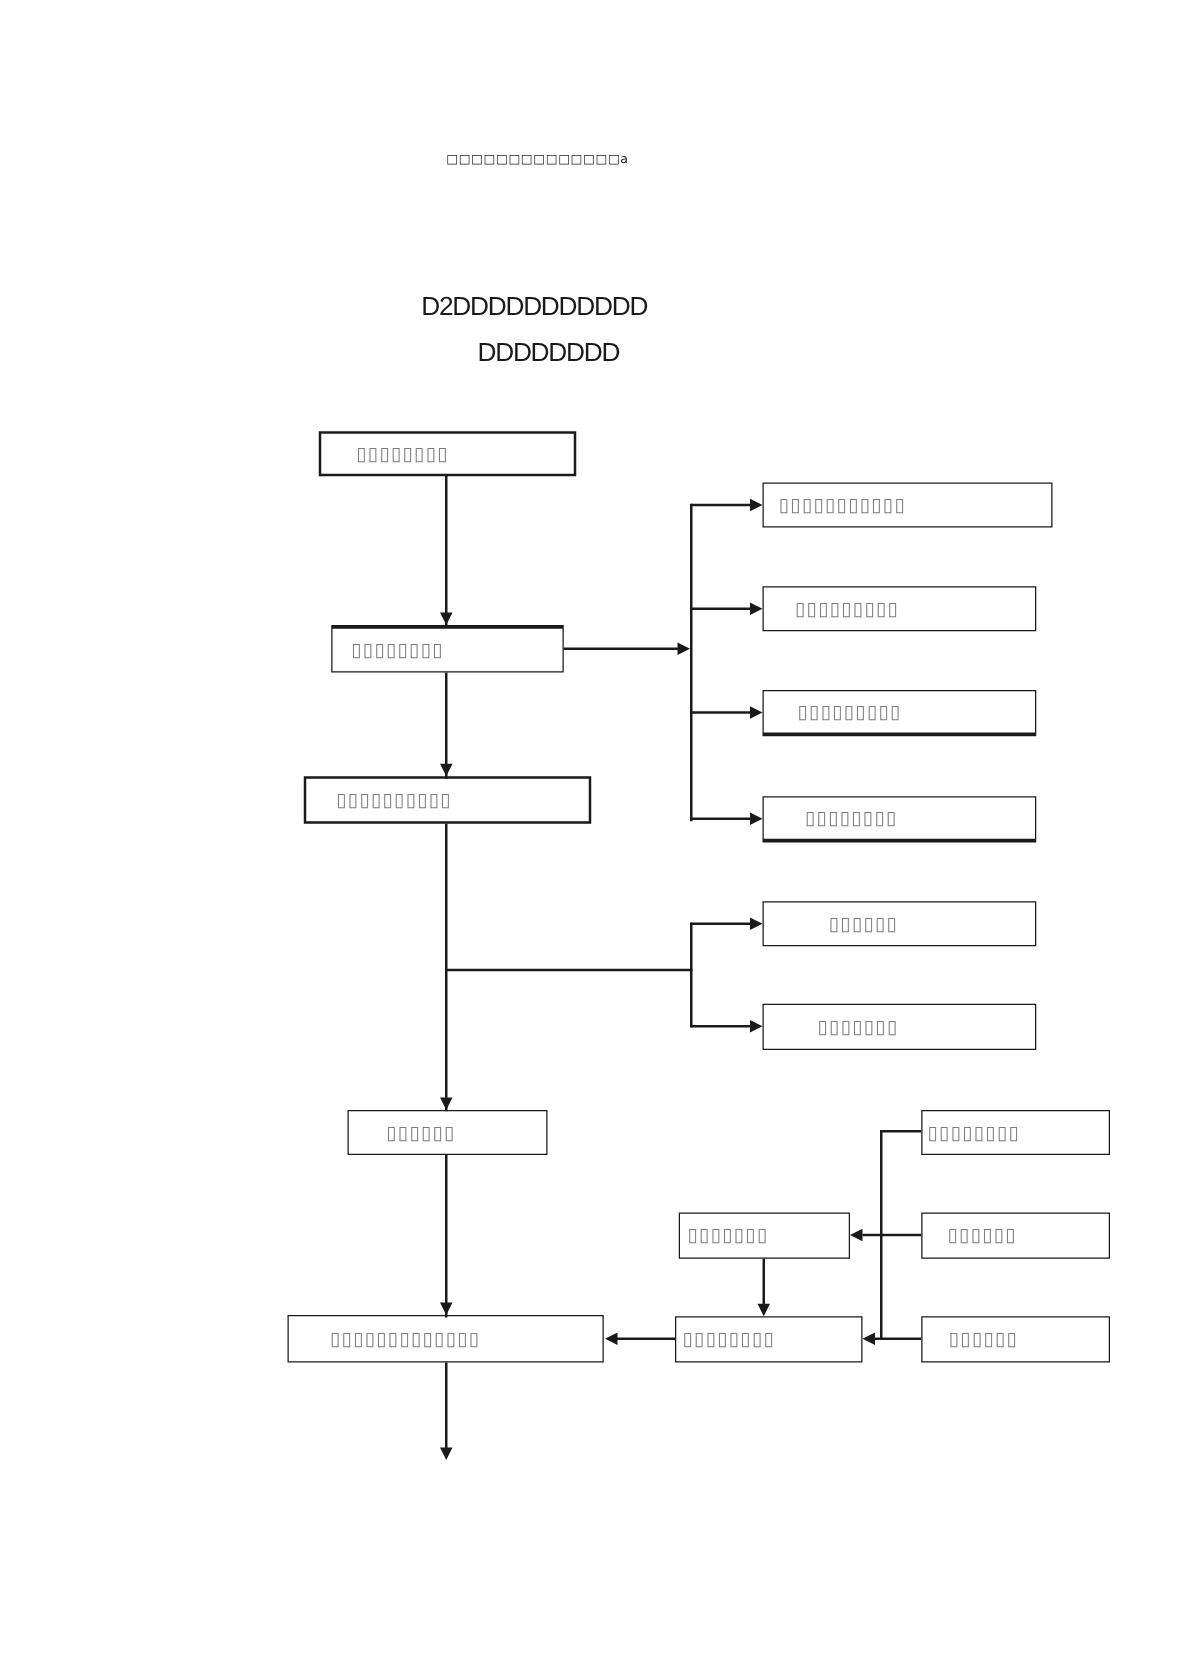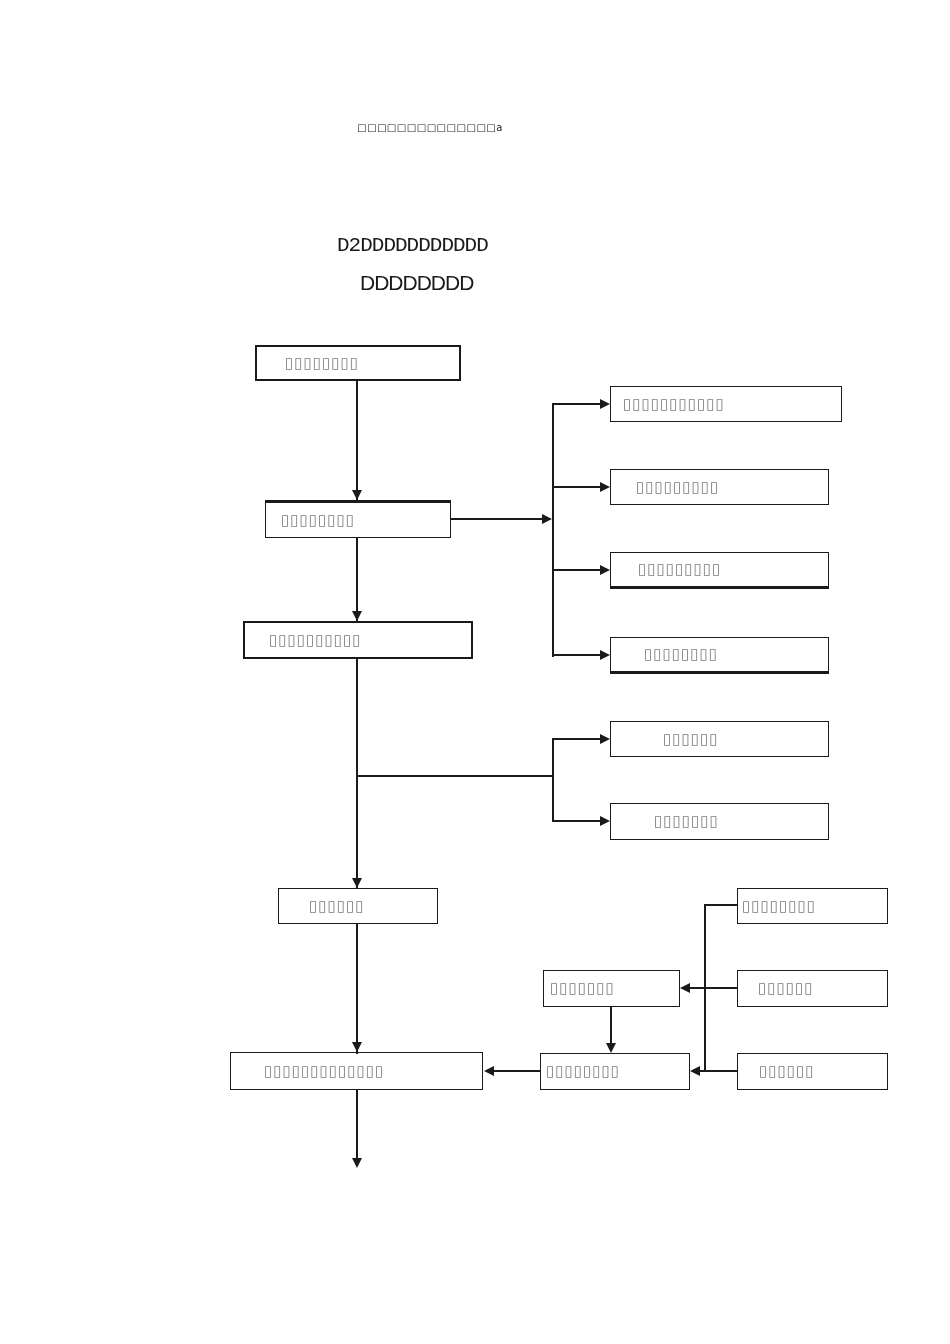--- a/index.html
+++ b/index.html
@@ -23,22 +23,22 @@
     white-space: nowrap;
   }
   .title-line {
     position: absolute;
     font-family: "Liberation Sans", sans-serif;
     font-size: 21px;
     letter-spacing: -1px;
     color: var(--text, #1a1a1a);
     white-space: nowrap;
   }
-  .title-1 { left: 337px; top: 234px; font-family: Liberation Mono, monospace; }
-  .title-2 { left: 360px; top: 271px; }
+  .title-1 { left: 337px; top: 234px; }
+  .title-2 { left: 382px; top: 271px; }
 
   
   .fbox {
     position: absolute;
     box-sizing: border-box;
     background: #ffffff;
     border: 1.5px solid var(--line, #1a1a1a);
     display: flex;
     align-items: center;
   }

